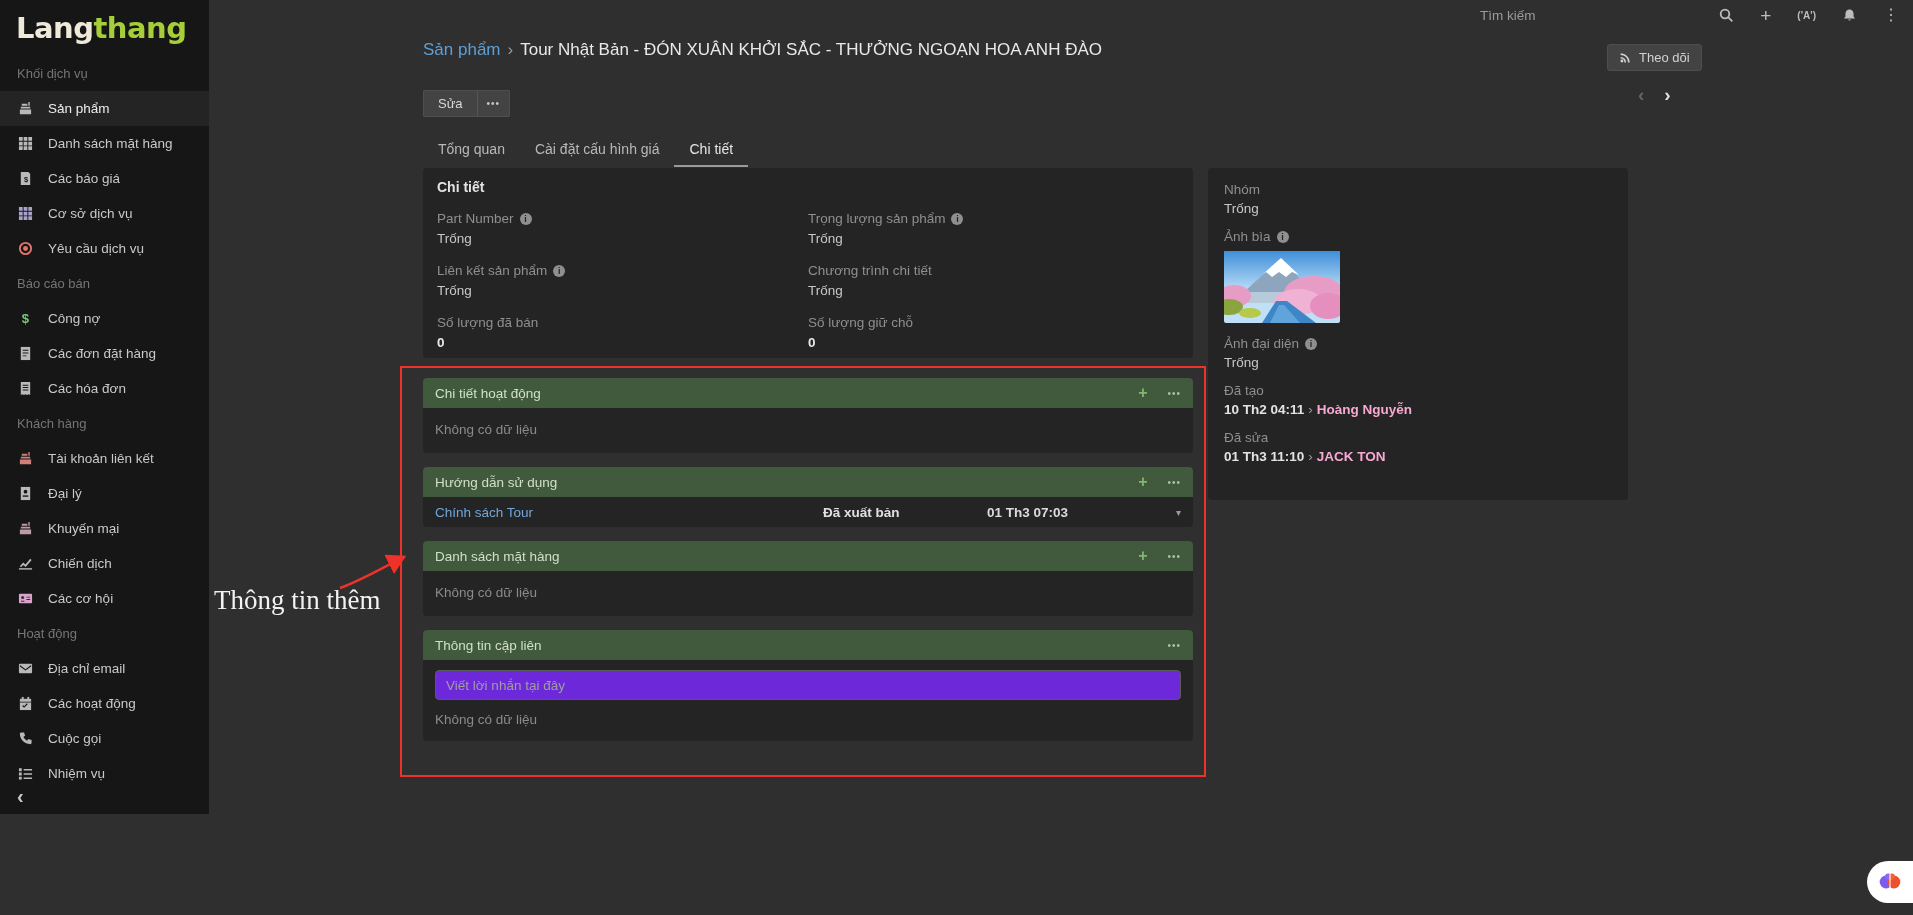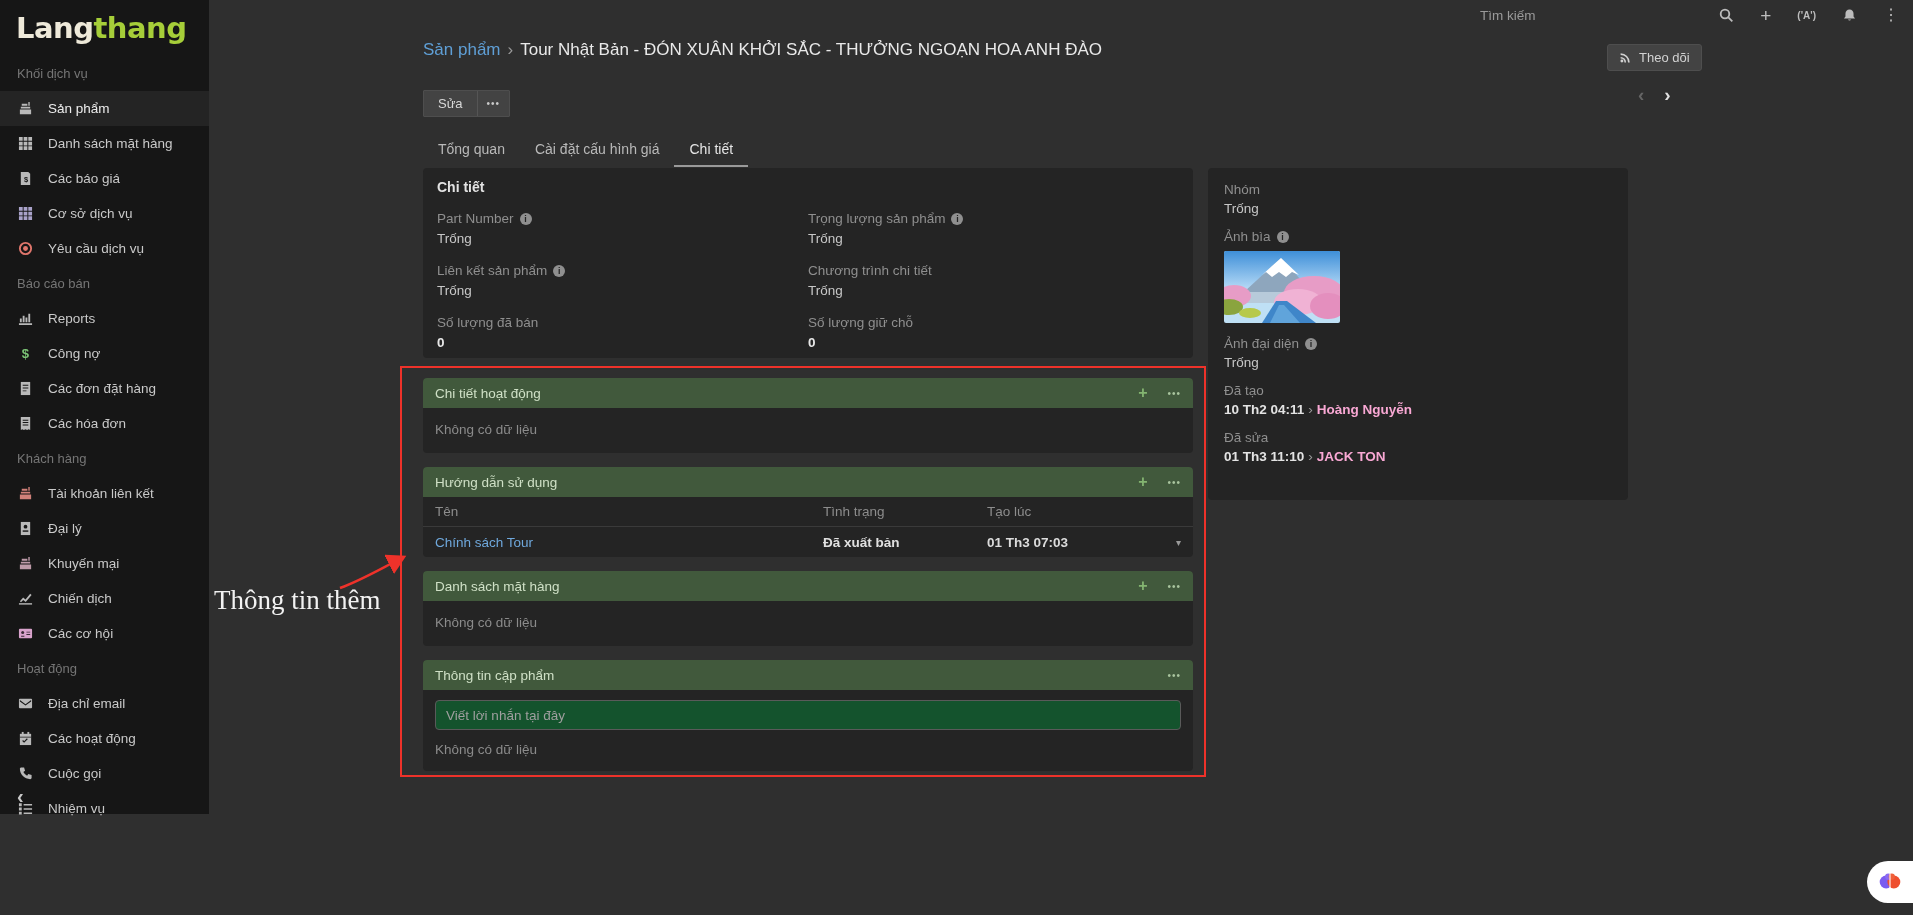--- a/index.html
+++ b/index.html
@@ -68,21 +68,21 @@
   .panel-empty { padding:14px 12px 16px; color:#8b8b8b; font-size:13.5px; }
   .ptable { width:100%; font-size:13.5px; }
   .ptable .tr { display:flex; align-items:center; height:30px; padding:0 12px; }
   .ptable .thead { color:#8d8d8d; border-bottom:1px solid #3a3a3a; }
   .col-name { width:52%; } .col-status { width:22%; } .col-created { width:20%; } .col-caret { width:6%; text-align:right; }
   .row-link { color:#6fa8dc; cursor:pointer; }
   .row-status { color:#e0e0e0; font-weight:bold; }
   .row-created { color:#dcdcdc; font-weight:bold; }
   .row-caret { color:#9a9a9a; font-size:10px; cursor:pointer; }
   .stream-body { padding:10px 12px 14px; }
-  .stream-input { width:100%; height:30px; background:#14532d; border:1px solid #5a5a5a; border-radius:4px;
+  .stream-input { width:100%; height:30px; background:#6d28d9; border:1px solid #5a5a5a; border-radius:4px;
                   color:#c9c9c9; font-size:13.5px; padding:0 10px; font-family:inherit; outline:none; }
   .stream-input::placeholder { color:#9f9f9f; }
   .stream-empty { color:#8b8b8b; font-size:13.5px; margin-top:12px; }
   
   .side-panel { position:absolute; left:1208px; top:168px; width:420px; height:332px; background:#242424; border-radius:4px; padding:14px 16px; }
   .sp-label { color:#8f8f8f; font-size:13.5px; display:flex; align-items:center; gap:6px; margin-top:13px; }
   .sp-label:first-child { margin-top:0; }
   .sp-value { color:#c7c7c7; font-size:13.5px; margin-top:4px; }
   .cover-img { margin-top:7px; border-radius:2px; display:block; cursor:pointer; }
   .sp-dt { margin-top:4px; font-size:13.5px; }
@@ -143,28 +143,20 @@
   <div class="nav-item">
     <span class="ic" style="color:#e0766c;">
         <svg width="15" height="15" viewBox="0 0 16 16">
           <circle cx="8" cy="8" r="6" fill="none" stroke="currentColor" stroke-width="2"></circle>
           <circle cx="8" cy="8" r="2.6" fill="currentColor"></circle>
         </svg>
       </span>
     <span>Yêu cầu dịch vụ</span>
   </div>
   <div class="nav-section">Báo cáo bán</div>
-  <div class="nav-item">
-    <span class="ic">
-        <svg width="15" height="15" viewBox="0 0 16 16" fill="currentColor">
-          <path d="M1 13h14v2H1zM2 8h2v4H2zM5 5h2v7H5zM8 7h2v5H8zM11 3h2v9h-2z"></path>
-        </svg>
-      </span>
-    <span>Reports</span>
-  </div>
   <div class="nav-item">
     <span class="ic" style="color:#7cc576;">
         <svg width="15" height="15" viewBox="0 0 16 16">
           <text x="8" y="13" font-size="14" font-weight="bold" text-anchor="middle" fill="currentColor">$</text>
         </svg>
       </span>
     <span>Công nợ</span>
   </div>
   <div class="nav-item">
     <span class="ic">
@@ -375,47 +367,41 @@
     <div class="panel-empty">Không có dữ liệu</div>
   </div>
 
   <div class="panel">
     <div class="panel-h">
       <span class="ph-title">Hướng dẫn sử dụng</span>
       <span class="ph-add">+</span>
       <span class="ph-more">•••</span>
     </div>
     <div class="ptable">
-      <div class="tr thead">
-        <span class="col-name">Tên</span>
-        <span class="col-status">Tình trạng</span>
-        <span class="col-created">Tạo lúc</span>
-        <span class="col-caret"></span>
-      </div>
       <div class="tr">
         <span class="col-name"><span class="row-link">Chính sách Tour</span></span>
         <span class="col-status row-status">Đã xuất bản</span>
         <span class="col-created row-created">01 Th3 07:03</span>
         <span class="col-caret row-caret">▾</span>
       </div>
     </div>
   </div>
 
   <div class="panel">
     <div class="panel-h">
       <span class="ph-title">Danh sách mặt hàng</span>
       <span class="ph-add">+</span>
       <span class="ph-more">•••</span>
     </div>
     <div class="panel-empty">Không có dữ liệu</div>
   </div>
 
   <div class="panel">
     <div class="panel-h">
-      <span class="ph-title">Thông tin cập phẩm</span>
+      <span class="ph-title">Thông tin cập liên</span>
       <span class="ph-more">•••</span>
     </div>
     <div class="stream-body">
       <input class="stream-input" type="text" placeholder="Viết lời nhắn tại đây" style="">
       <div class="stream-empty">Không có dữ liệu</div>
     </div>
   </div>
 
 </div>
 

